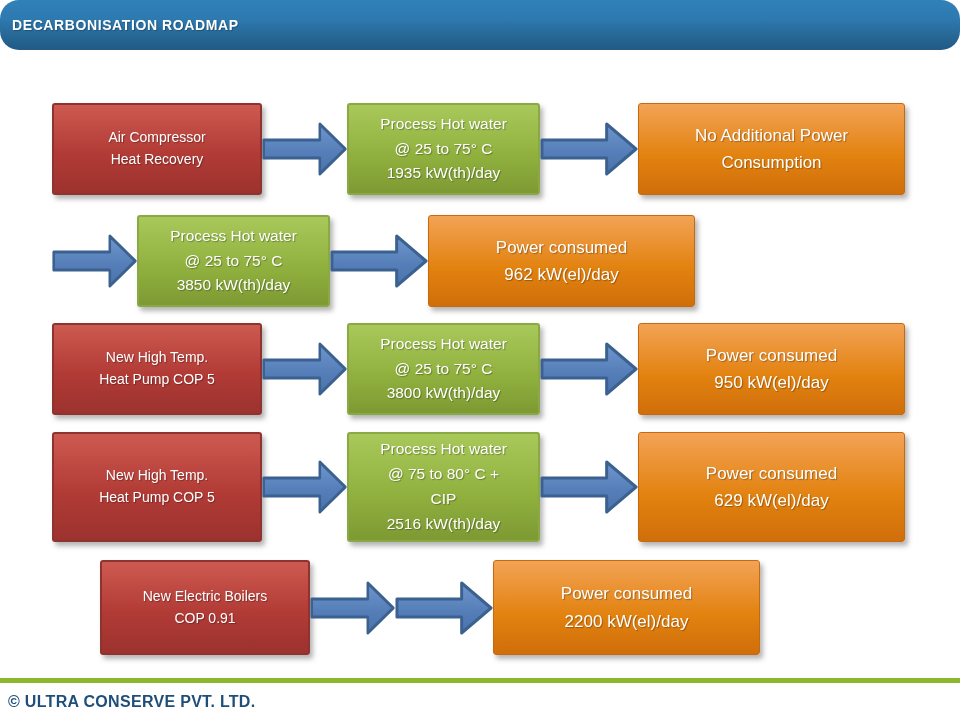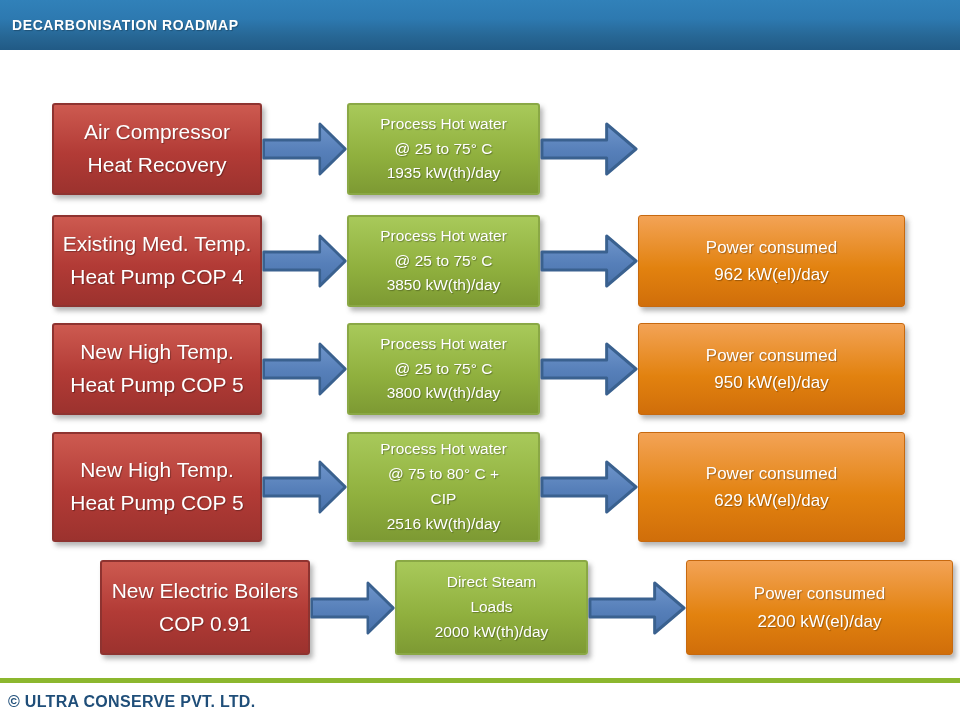--- a/index.html
+++ b/index.html
@@ -8,21 +8,21 @@
     background: #ffffff;
     font-family: "Liberation Sans", sans-serif;
     position: relative;
   }
 
   
   .header-bar {
     position: absolute; top: 0; left: 0; width: 960px; height: 50px;
     background: linear-gradient(180deg, #3181b9 0%, #2d79b0 38%, #276795 72%, #215a85 100%);
     display: flex; align-items: center;
-    box-sizing: border-box; padding-left: 12px;
+    box-sizing: border-box; padding-left: 12px; border-radius: 19px;
   }
   .header-title {
     color: #ffffff; font-size: 14px; font-weight: bold;
     letter-spacing: 0.6px;
     text-shadow: 1px 1px 1px rgba(0,0,0,0.25);
   }
 
   
   .main {
     position: absolute; top: 50px; left: 0; width: 960px; height: 612px;
@@ -40,21 +40,21 @@
     border-radius: 3px; box-sizing: border-box;
     box-shadow: 3px 4px 5px rgba(90,90,90,0.45);
     text-shadow: 1px 1px 1px rgba(0,0,0,0.3);
   }
   .box span { white-space: pre-line; }
 
   .box-source {
     width: 210px;
     background: linear-gradient(180deg, #cd5a50 0%, #b23b36 55%, #9c322e 100%);
     border: 2px solid #8e3330;
-    font-size: 21px; line-height: 1.55;
+    font-size: 14px; line-height: 1.55;
   }
   .box-process {
     width: 193px;
     background: linear-gradient(180deg, #a8c95a 0%, #90b03e 58%, #7d9a33 100%);
     border: 2px solid #8aa845;
     font-size: 15.5px; font-weight: normal; line-height: 1.6;
   }
   .box-result {
     width: 267px;
     background: linear-gradient(180deg, #f3a356 0%, #e2820f 58%, #d06e0a 100%);
@@ -109,27 +109,27 @@
         <polygon points="2,22 68,22 68,6 98,31 68,56 68,40 2,40" fill="url(#arrowGrad)" stroke="#3a618f" stroke-width="3" stroke-linejoin="round"></polygon>
       </svg>
     <div class="box box-process">
         <span>Process Hot water
 @ 25 to 75° C
 1935 kW(th)/day</span>
       </div>
     <svg class="arrow arrow-2" viewBox="0 0 100 62" preserveAspectRatio="none">
         <polygon points="2,22 68,22 68,6 98,31 68,56 68,40 2,40" fill="url(#arrowGrad)" stroke="#3a618f" stroke-width="3" stroke-linejoin="round"></polygon>
       </svg>
-  </div>
-
-  <div class="row">
-    <div class="box box-source">
-        <span>Existing Med. Temp.
-Heat Pump COP 4</span>
-      </div>
+    <div class="box box-result">
+        <span>No Additional Power
+Consumption</span>
+      </div>
+  </div>
+
+  <div class="row">
     <svg class="arrow arrow-1" viewBox="0 0 100 62" preserveAspectRatio="none">
         <polygon points="2,22 68,22 68,6 98,31 68,56 68,40 2,40" fill="url(#arrowGrad)" stroke="#3a618f" stroke-width="3" stroke-linejoin="round"></polygon>
       </svg>
     <div class="box box-process">
         <span>Process Hot water
 @ 25 to 75° C
 3850 kW(th)/day</span>
       </div>
     <svg class="arrow arrow-2" viewBox="0 0 100 62" preserveAspectRatio="none">
         <polygon points="2,22 68,22 68,6 98,31 68,56 68,40 2,40" fill="url(#arrowGrad)" stroke="#3a618f" stroke-width="3" stroke-linejoin="round"></polygon>
@@ -186,25 +186,20 @@
   </div>
 
   <div class="row">
     <div class="box box-source">
         <span>New Electric Boilers
 COP 0.91</span>
       </div>
     <svg class="arrow arrow-1" viewBox="0 0 100 62" preserveAspectRatio="none">
         <polygon points="2,22 68,22 68,6 98,31 68,56 68,40 2,40" fill="url(#arrowGrad)" stroke="#3a618f" stroke-width="3" stroke-linejoin="round"></polygon>
       </svg>
-    <div class="box box-process">
-        <span>Direct Steam
-Loads
-2000 kW(th)/day</span>
-      </div>
     <svg class="arrow arrow-2" viewBox="0 0 100 62" preserveAspectRatio="none">
         <polygon points="2,22 68,22 68,6 98,31 68,56 68,40 2,40" fill="url(#arrowGrad)" stroke="#3a618f" stroke-width="3" stroke-linejoin="round"></polygon>
       </svg>
     <div class="box box-result">
         <span>Power consumed
 2200 kW(el)/day</span>
       </div>
   </div>
 
 </div>

